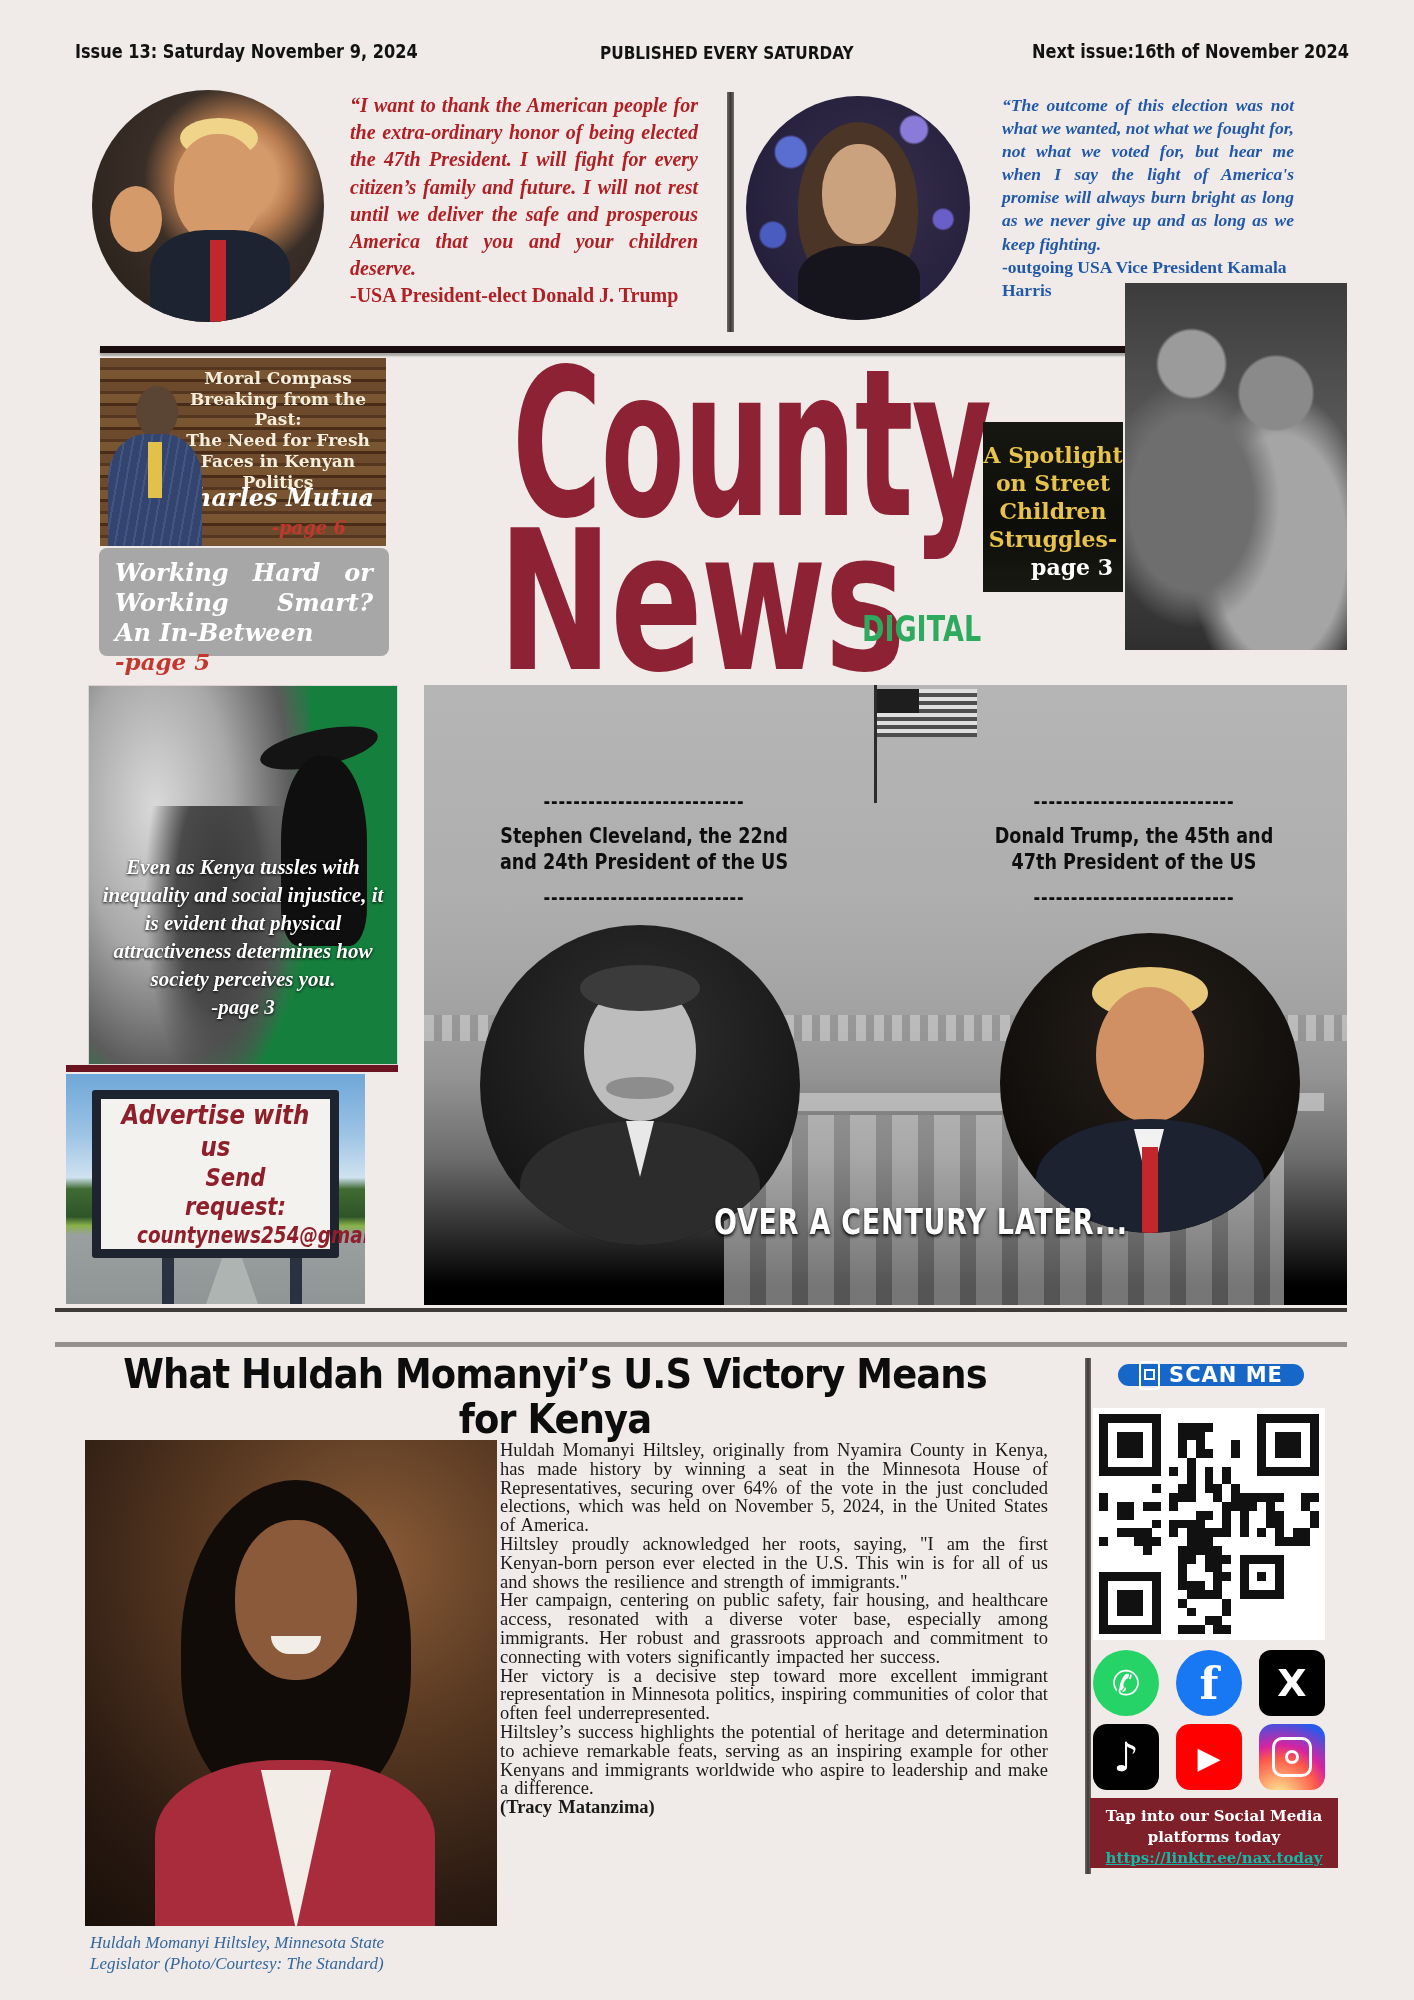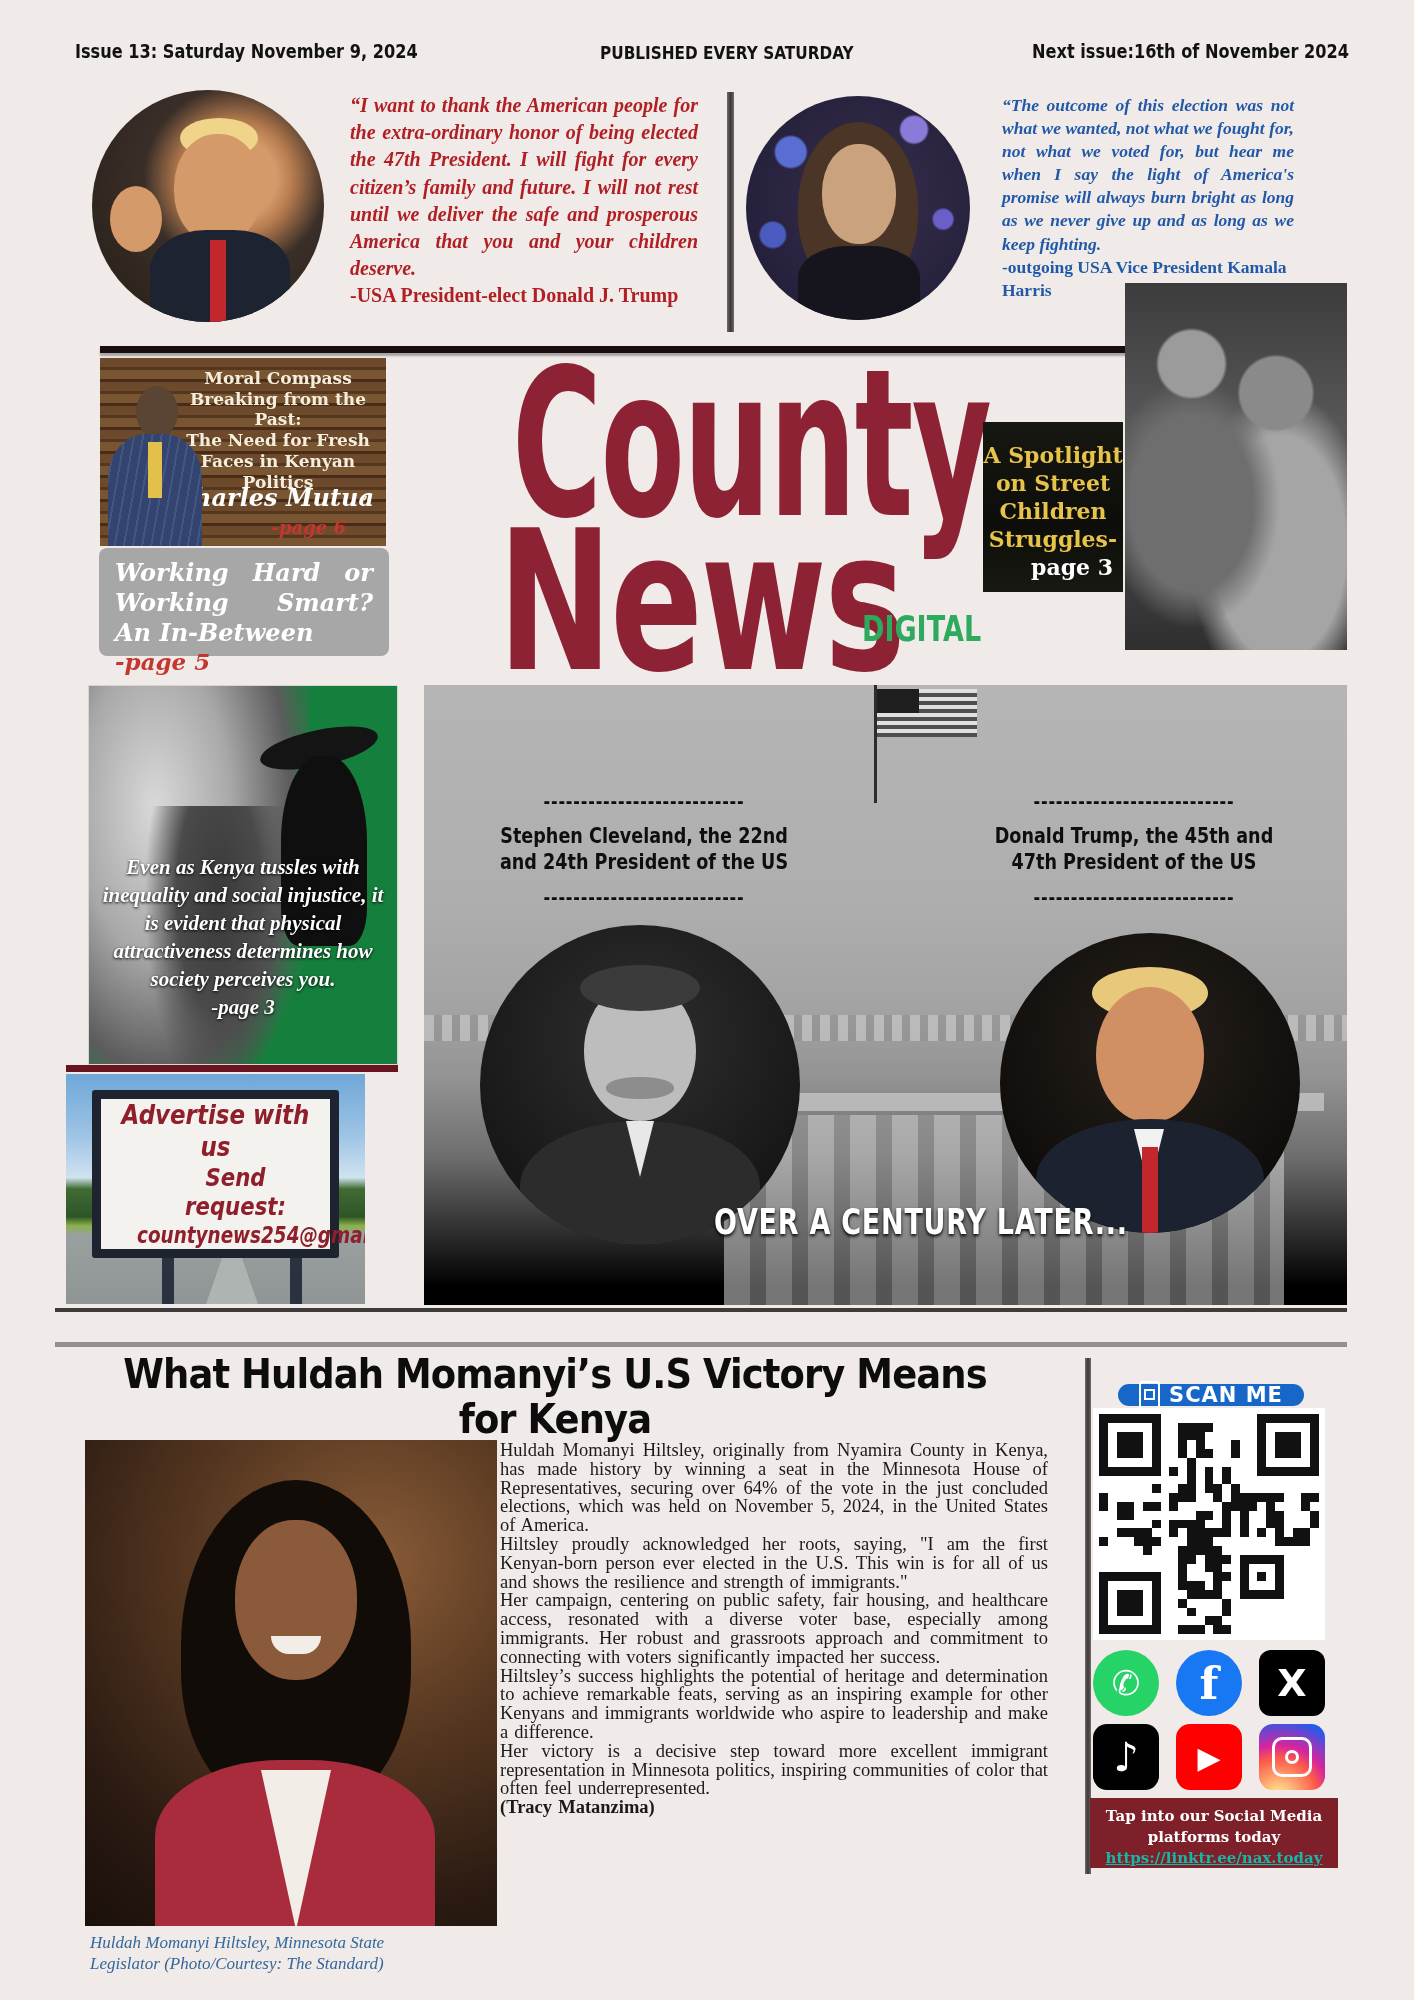--- a/index.html
+++ b/index.html
@@ -263,28 +263,28 @@
   </div>
   <div class="abs caption" style="left:90px;top:1932px;width:430px;">
     <div>Huldah Momanyi Hiltsley, Minnesota State</div>
     <div>Legislator (Photo/Courtesy: The Standard)</div>
   </div>
 
   <div class="abs body-t" style="left:500px;top:1441px;width:548px;">
     <p>Huldah Momanyi Hiltsley, originally from Nyamira County in Kenya, has made history by winning a seat in the Minnesota House of Representatives, securing over 64% of the vote in the just concluded elections, which was held on November 5, 2024, in the United States of America.</p>
     <p>Hiltsley proudly acknowledged her roots, saying, "I am the first Kenyan-born person ever elected in the U.S. This win is for all of us and shows the resilience and strength of immigrants."</p>
     <p>Her campaign, centering on public safety, fair housing, and healthcare access, resonated with a diverse voter base, especially among immigrants. Her robust and grassroots approach and commitment to connecting with voters significantly impacted her success.</p>
+    <p>Her victory is a decisive step toward more excellent immigrant representation in Minnesota politics, inspiring communities of color that often feel underrepresented.</p>
     <p>Hiltsley’s success highlights the potential of heritage and determination to achieve remarkable feats, serving as an inspiring example for other Kenyans and immigrants worldwide who aspire to leadership and make a difference.</p>
-    <p>Her victory is a decisive step toward more excellent immigrant representation in Minnesota politics, inspiring communities of color that often feel underrepresented.</p>
     <p style="font-weight:bold;">(Tracy Matanzima)</p>
   </div>
 
   <div class="abs vrule" style="left:1085px;top:1358px;width:6px;height:516px;"></div>
 
-  <div class="abs scanpill" style="left:1118px;top:1364px;width:186px;height:22px;margin-top:20px;">
+  <div class="abs scanpill" style="left:1118px;top:1364px;width:186px;height:22px;">
     <span class="phoneicon">
         <span></span>
       </span>
     <span>SCAN ME</span>
   </div>
 
   <div class="abs qrbox" style="left:1093px;top:1408px;width:232px;height:232px;box-sizing:border-box;">
     <svg id="qr-svg" viewBox="0 0 25 25" width="220" height="220" shape-rendering="crispEdges">
         <rect x="0" y="0" width="1" height="1" fill="#111"></rect>
         <rect x="1" y="0" width="1" height="1" fill="#111"></rect>

